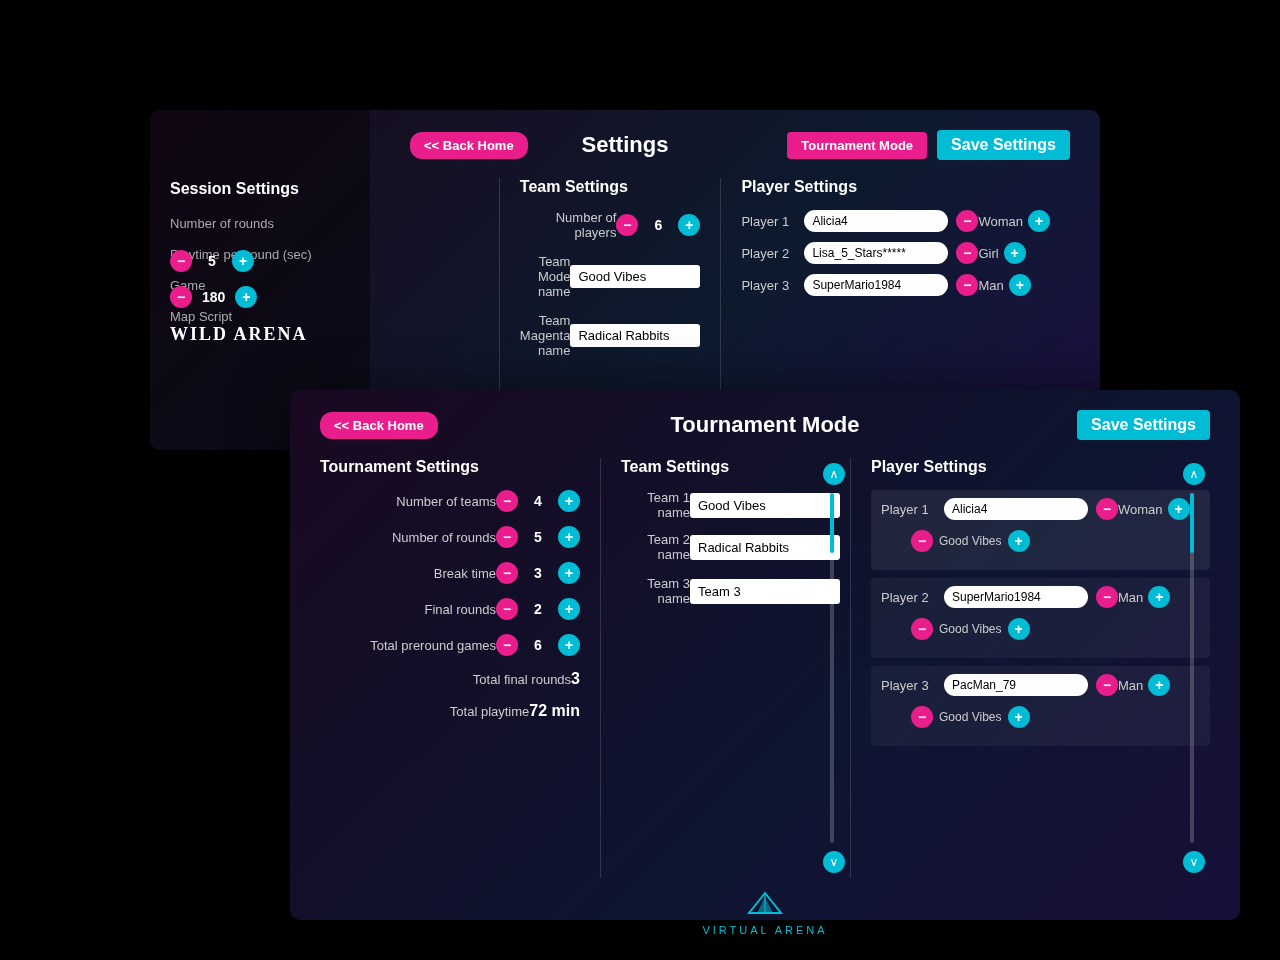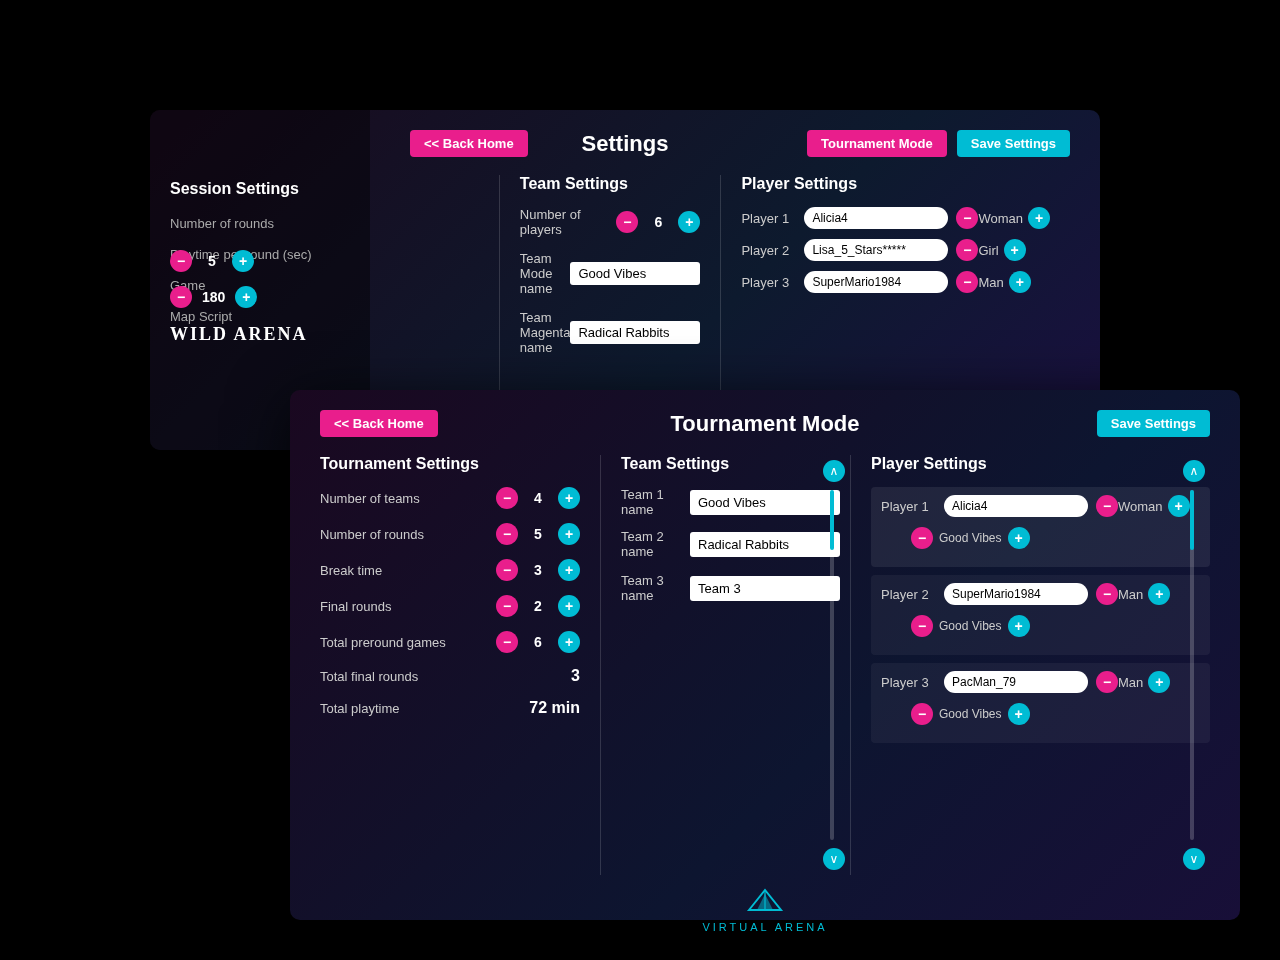--- a/index.html
+++ b/index.html
@@ -60,21 +60,21 @@
       color: #fff;
       position: absolute;
       left: 50%;
       transform: translateX(-50%);
     }
 
     .btn-back-home {
       background: #e91e8c;
       color: #fff;
       border: none;
-      border-radius: 4px;
+      border-radius: 12px;
       padding: 6px 14px;
       font-size: 13px;
       font-weight: bold;
       cursor: pointer;
     }
 
     .btn-back-home::before { content: "<< "; }
 
     .btn-tournament-mode {
       background: #e91e8c;
@@ -88,21 +88,21 @@
       margin-left: auto;
       margin-right: 10px;
     }
 
     .btn-save-settings {
       background: #00bcd4;
       color: #fff;
       border: none;
       border-radius: 4px;
       padding: 6px 14px;
-      font-size: 13px;
+      font-size: 16px;
       font-weight: bold;
       cursor: pointer;
     }
 
     .section-title {
       font-size: 16px;
       font-weight: bold;
       color: #fff;
       margin-bottom: 14px;
     }
@@ -125,20 +125,21 @@
     .setting-row {
       display: flex;
       align-items: center;
       margin-bottom: 14px;
     }
 
     .setting-label {
       color: #ccc;
       font-size: 13px;
       flex: 1;
+      text-align: right;
     }
 
     .setting-value {
       color: #fff;
       font-size: 14px;
       font-weight: bold;
       margin: 0 10px;
       min-width: 20px;
       text-align: center;
     }
@@ -515,21 +516,21 @@
 
         <button class="scrollbar-btn scroll-up">∧</button>
         <div class="scroll-track">
           <div class="scroll-thumb"></div>
         </div>
 
         <div class="setting-row" style="margin-bottom:12px;">
           <span class="setting-label">Team 1 name</span>
           <input class="team-name-input" type="text" value="Good Vibes" style="">
         </div>
-        <div class="setting-row" style="gap:20px;">
+        <div class="setting-row" style="">
           <span class="setting-label">Team 2 name</span>
           <input class="team-name-input" type="text" value="Radical Rabbits" style="">
         </div>
         <div class="setting-row" style="margin-bottom:12px;">
           <span class="setting-label">Team 3 name</span>
           <input class="team-name-input" type="text" value="Team 3" style="">
         </div>
 
         <button class="scrollbar-btn scroll-down">∨</button>
       </div>

